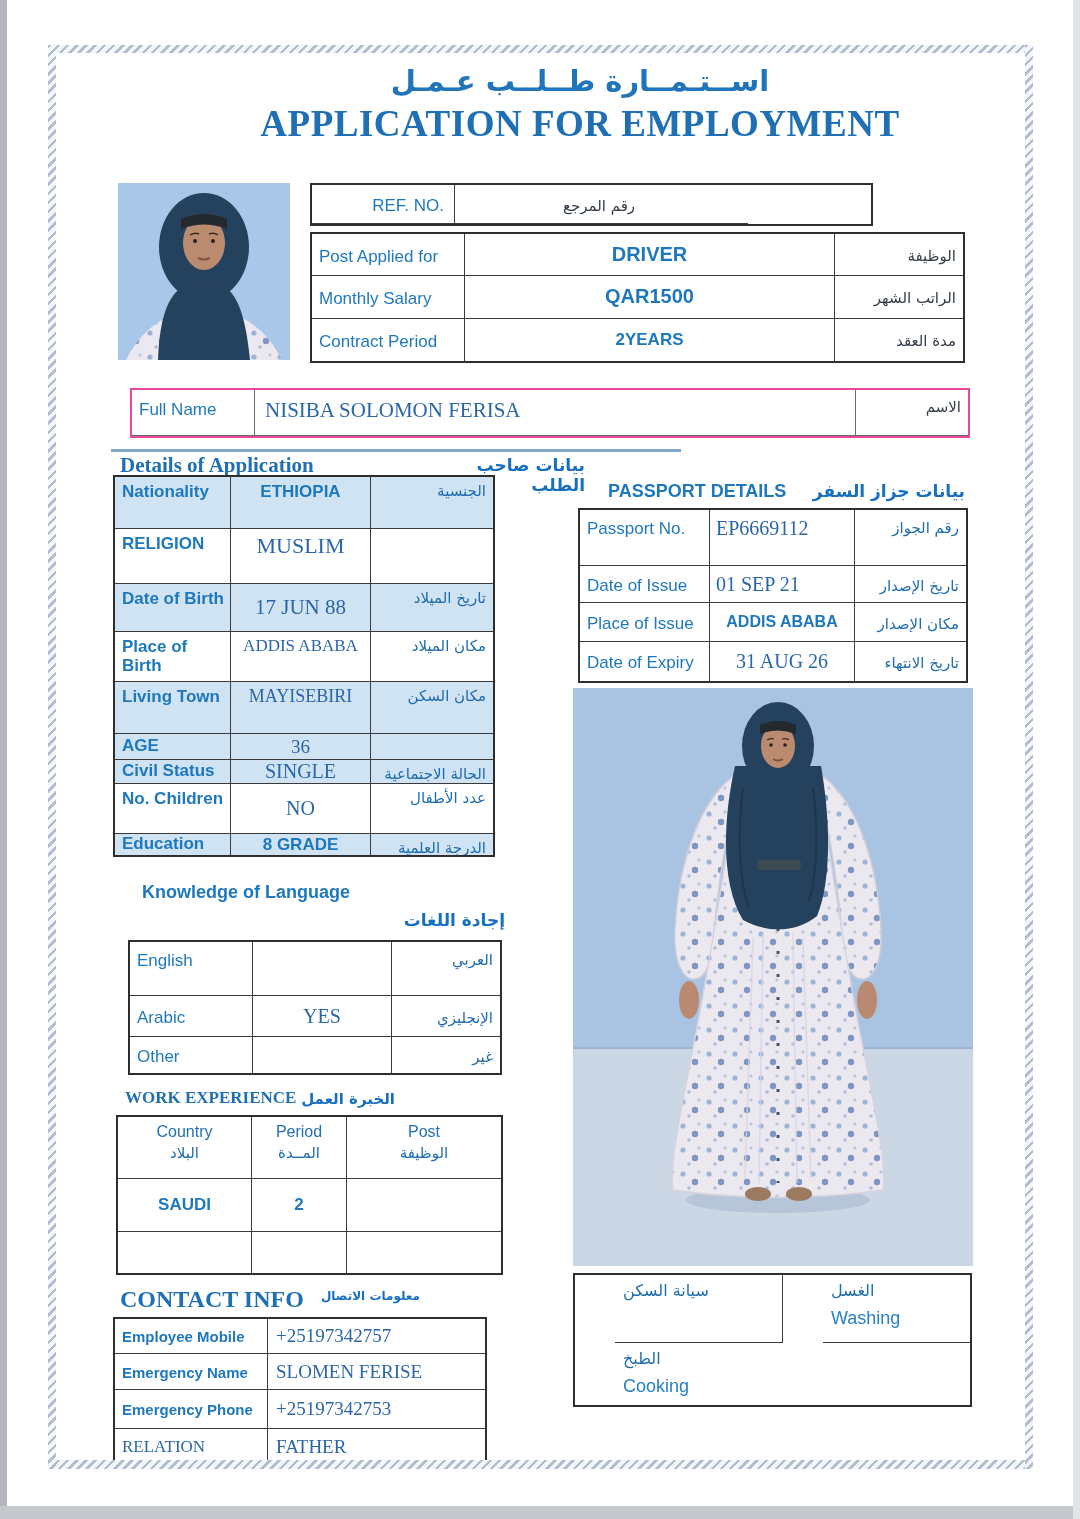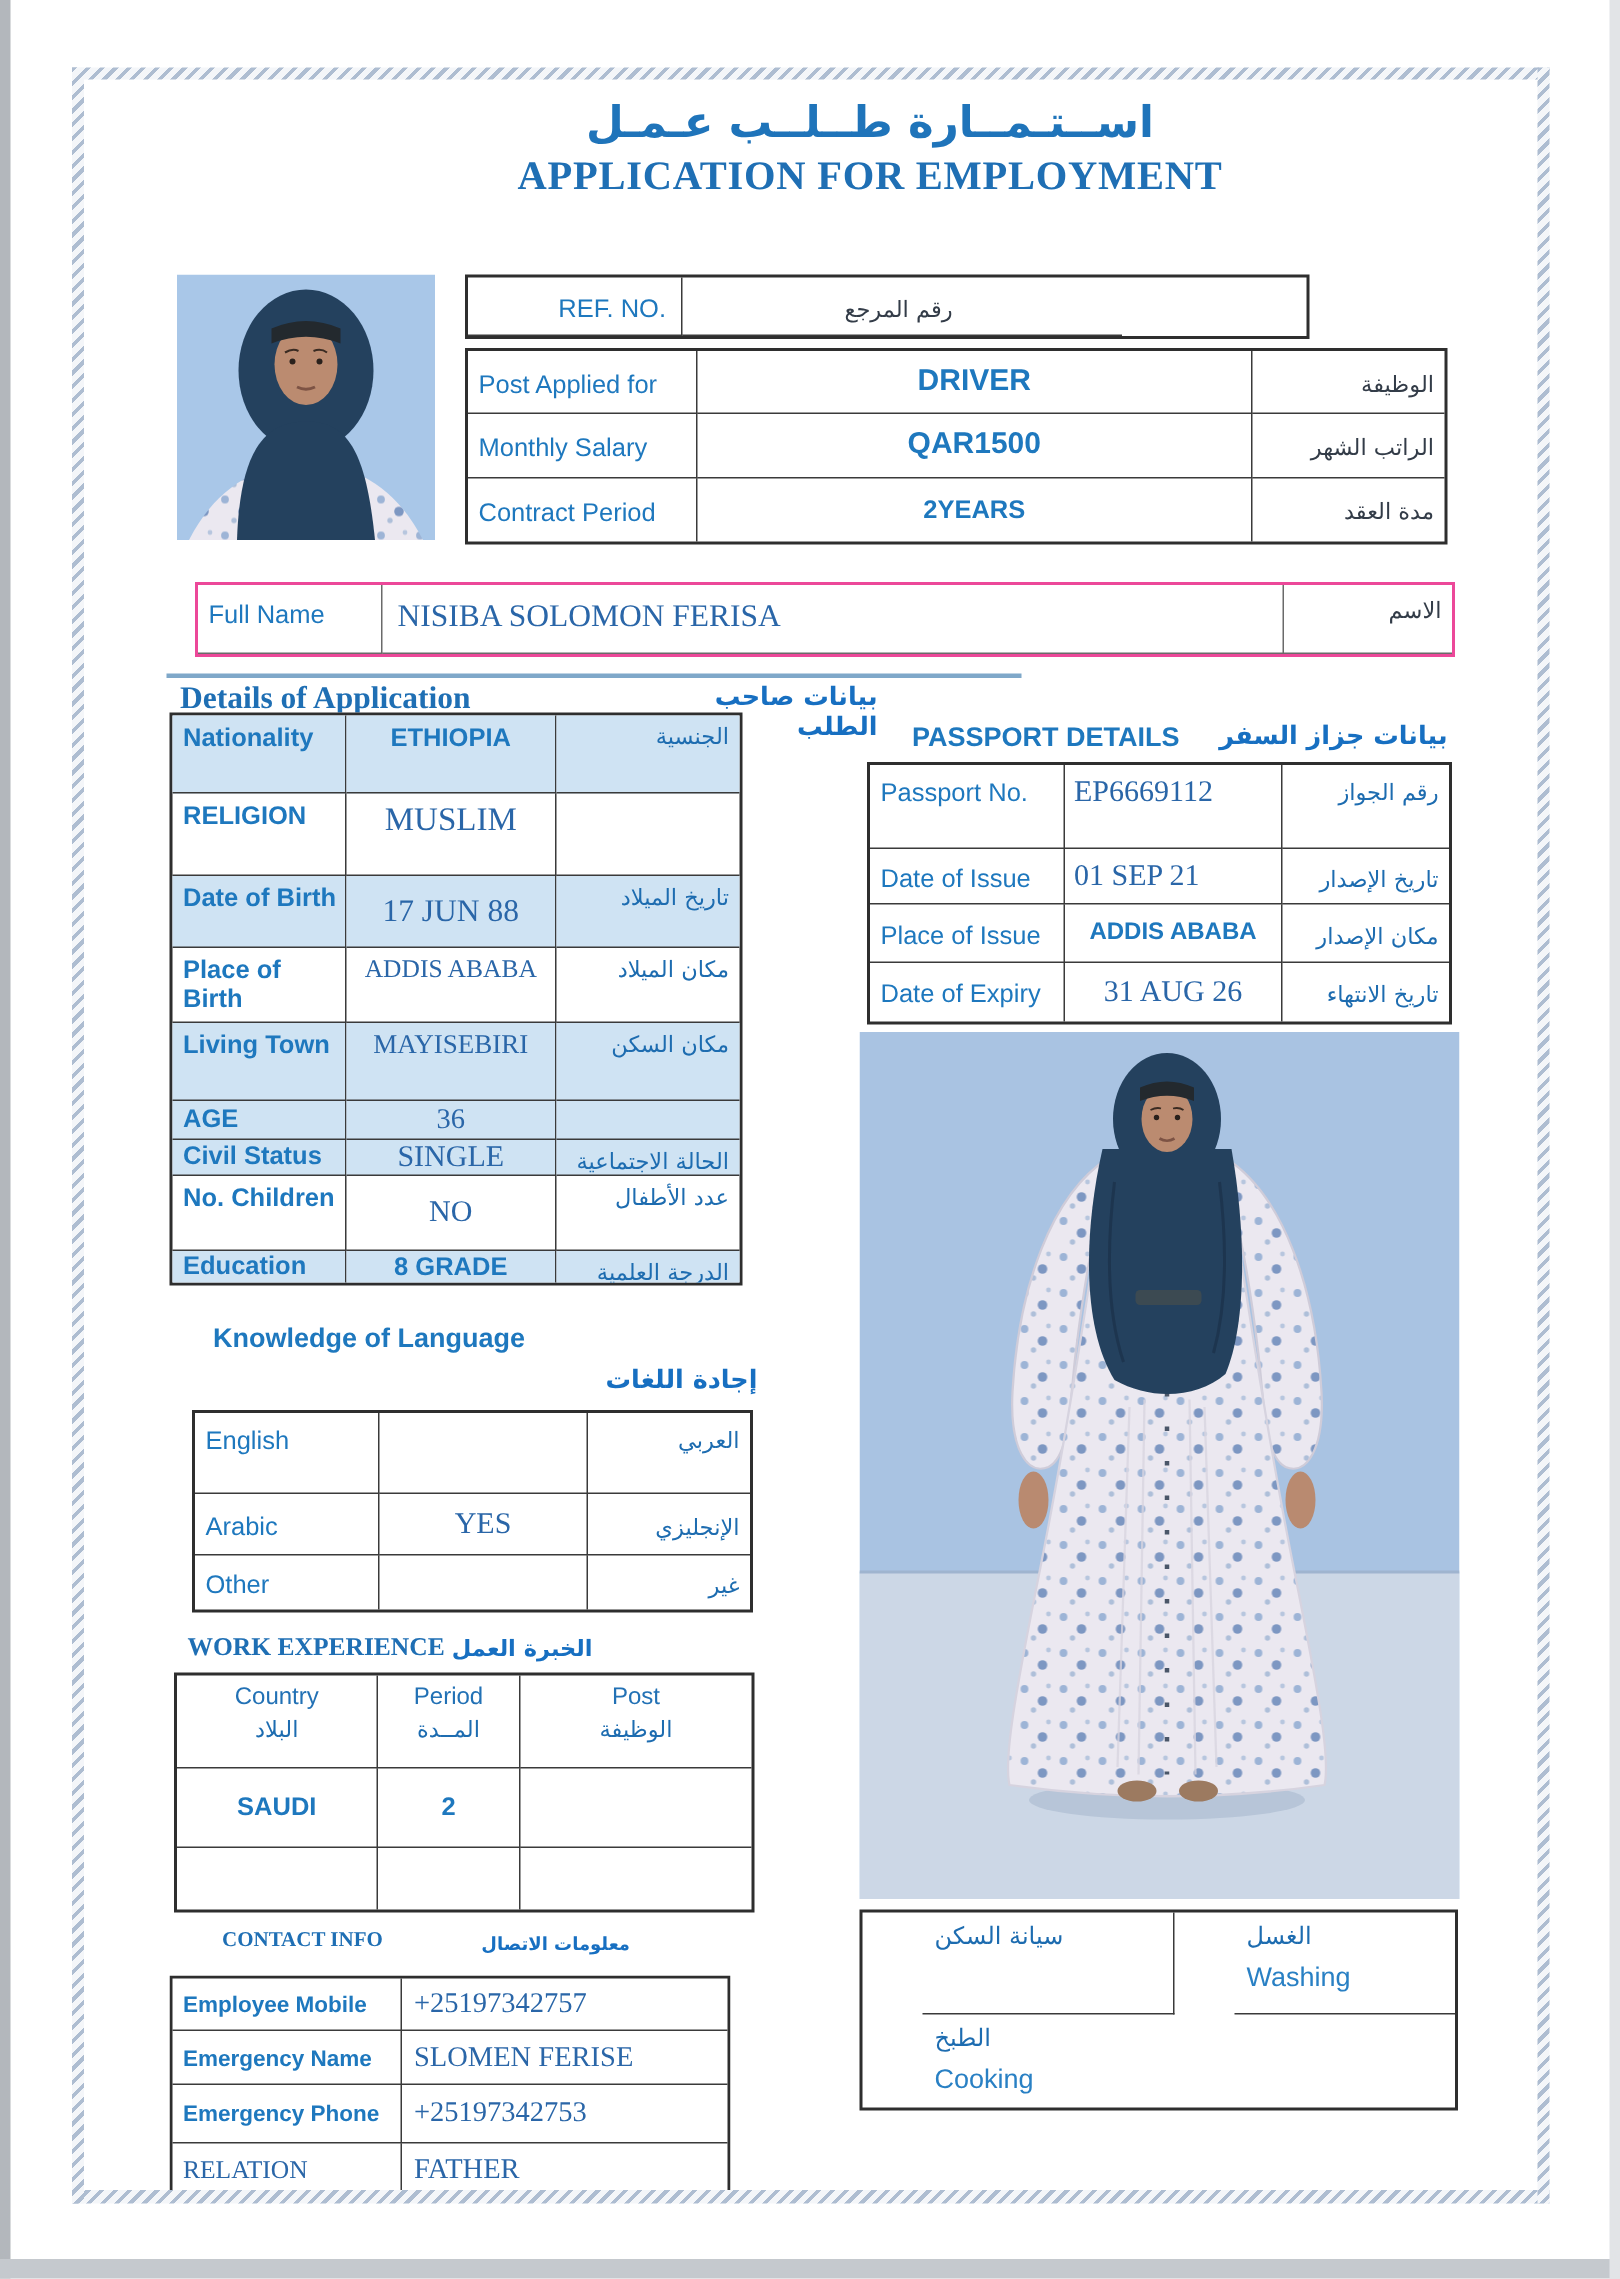--- a/index.html
+++ b/index.html
@@ -4,21 +4,21 @@
 <style>
   html,body{margin:0;padding:0;background:#ffffff;}
   body{width:1080px;height:1519px;position:relative;font-family:"Liberation Sans",sans-serif;overflow:hidden;}
   .abs{position:absolute;box-sizing:border-box;}
   
   .edge{position:absolute;}
   
   .hatch{position:absolute;background:repeating-linear-gradient(135deg,#aebdd1 0 2.5px,#f4f6f9 2.5px 6.5px);}
   
   .title-ar{color:#1f74ba;font-family:"DejaVu Sans",sans-serif;font-weight:bold;font-size:29px;text-align:center;}
-  .title-en{color:#1f6fb4;font-family:"Liberation Serif",serif;font-weight:bold;font-size:27px;letter-spacing:.5px;text-align:center;}
+  .title-en{color:#1f6fb4;font-family:"Liberation Serif",serif;font-weight:bold;font-size:37px;letter-spacing:.5px;text-align:center;}
   
   .grid{display:grid;border:2px solid #2e2e2e;box-sizing:border-box;background:#fff;}
   .grid.thin{border:2px solid #ec4899;}
   .cell{border-right:1.6px solid #3a3a3a;border-bottom:1.6px solid #3a3a3a;box-sizing:border-box;overflow:hidden;display:flex;}
   .thin .cell{border-right:1.6px solid #6a6a6a;border-bottom:1.6px solid #6a6a6a;}
   .lc{border-right:none!important;}
   .lr{border-bottom:none!important;}
   .lb{background:#cfe3f3;}
   
   .lab{color:#1e78be;font-size:17px;padding:5px 4px 2px 7px;line-height:1.12;align-items:flex-start;}
@@ -237,21 +237,21 @@
     <span class="arr">الوظيفة</span>
   </div>
   <div class="cell val v-sb f17">SAUDI</div>
   <div class="cell val v-sb f17">2</div>
   <div class="cell val lc"></div>
   <div class="cell lr"></div>
   <div class="cell lr"></div>
   <div class="cell lc lr"></div>
 </div>
 
-<div class="abs sec-en" style="left:120px;top:1286px;font-size:14px;margin-left:28px;">CONTACT INFO</div>
+<div class="abs sec-en" style="left:120px;top:1286px;font-size:24px;">CONTACT INFO</div>
 <div class="abs sec-ar" style="left:305px;top:1289px;width:115px;font-size:12px;">معلومات الاتصال</div>
 
 <div class="abs" style="left:113px;top:1317px;width:374px;height:143px;overflow:hidden;">
   <div class="grid" style="width:374px;height:160px;grid-template-columns:153px 1fr;grid-template-rows:35px 36px 39px auto;">
     <div class="cell lab" style="font-weight:bold;font-size:15px;align-items:center;">Employee Mobile</div>
     <div class="cell v-serif f19 lc" style="color:#2a66a8;align-items:center;padding-left:8px;">+25197342757</div>
     <div class="cell lab" style="font-weight:bold;font-size:15px;align-items:center;">Emergency Name</div>
     <div class="cell v-serif f19 lc" style="color:#2a66a8;align-items:center;padding-left:8px;">SLOMEN FERISE</div>
     <div class="cell lab" style="font-weight:bold;font-size:15px;align-items:center;">Emergency Phone</div>
     <div class="cell v-serif f19 lc" style="color:#2a66a8;align-items:center;padding-left:8px;">+25197342753</div>

